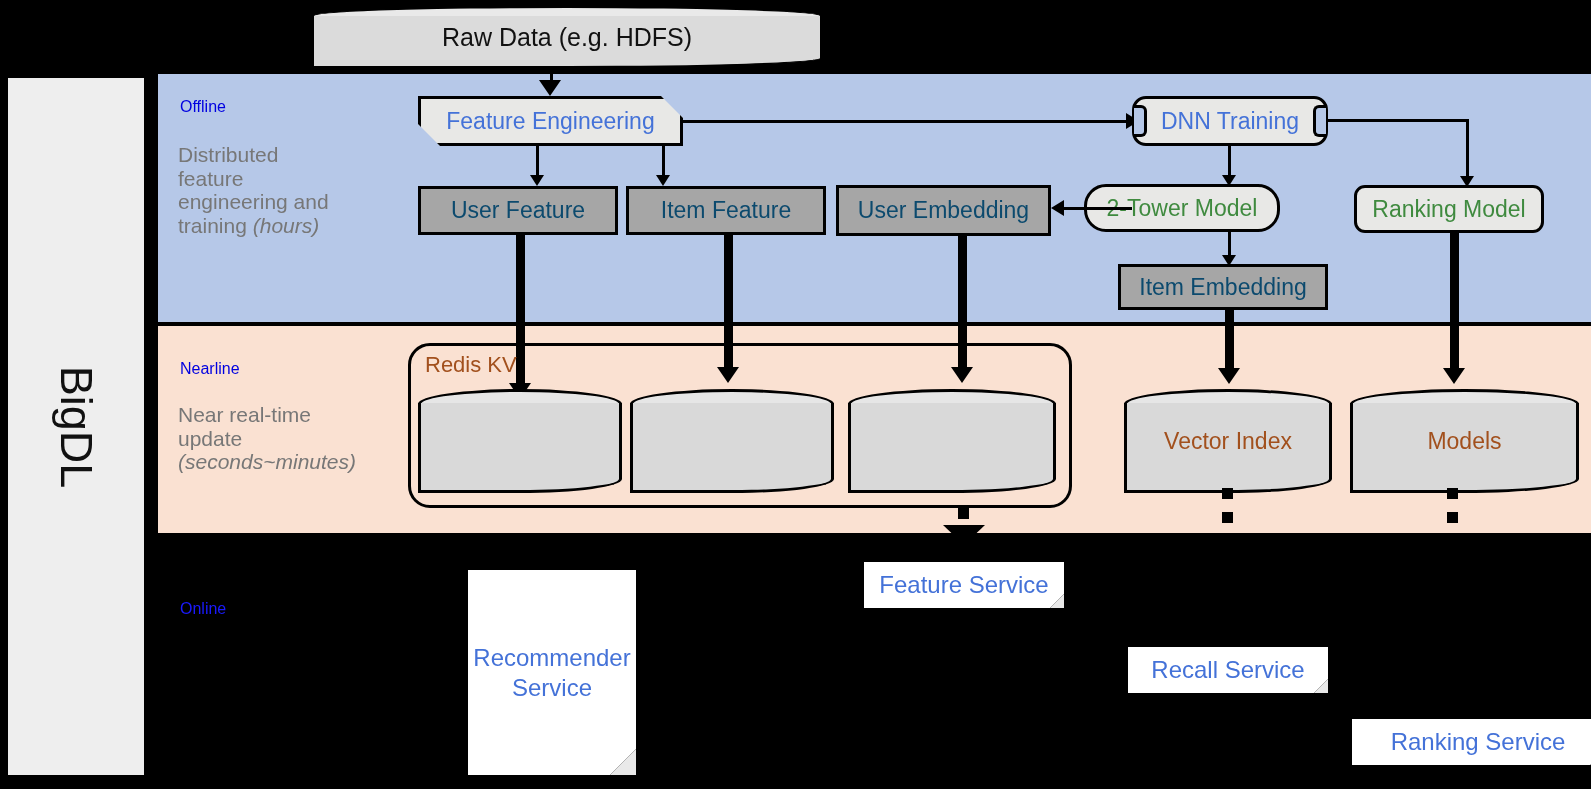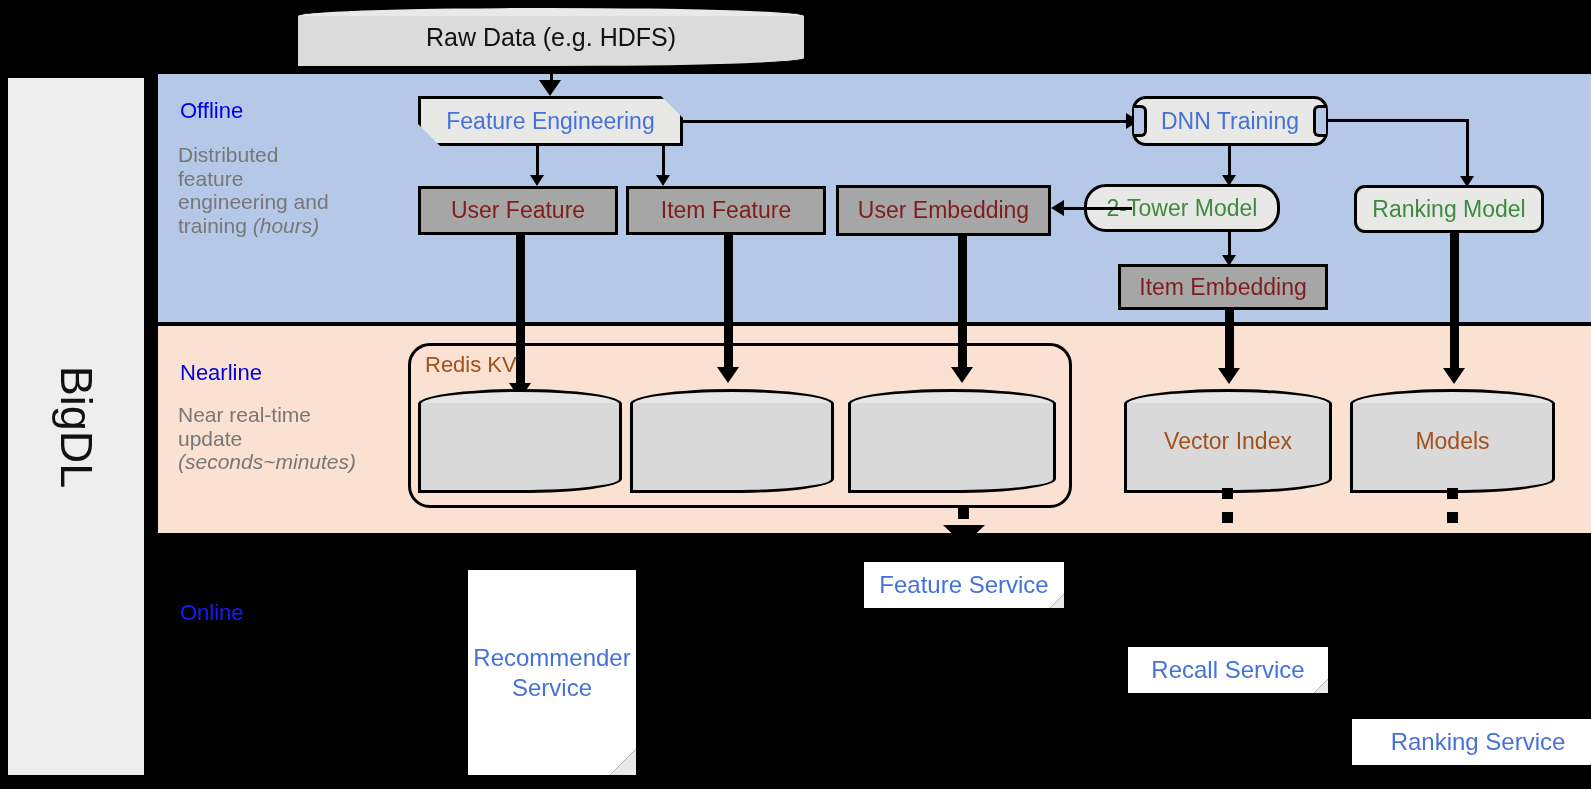--- a/index.html
+++ b/index.html
@@ -12,35 +12,35 @@
   #nearline-band{top:326px;width:1433px;height:207px;background:#fae1d2;}
   #online-band{top:537px;width:1433px;height:252px;background:#000;}
 
   
   #bigdl-sidebar{position:absolute;left:6px;top:76px;width:136px;height:697px;background:#eeeeee;
      border:2px solid #000;display:flex;align-items:center;justify-content:center;}
   #bigdl-label{transform:rotate(90deg);white-space:nowrap;font-size:45px;color:#111;
      font-family:"Liberation Sans",sans-serif;letter-spacing:0px;}
 
   
-  .stage-title{position:absolute;font-size:22px;color:#0000e0;font-weight:400;}
+  .stage-title{position:absolute;font-size:16px;color:#0000e0;font-weight:400;}
   .stage-sub{position:absolute;font-size:21px;color:#777777;line-height:1.12;width:160px;}
   .stage-sub em{font-style:italic;}
   #offline-title{left:180px;top:98px;}
   #offline-sub{left:178px;top:143px;}
   #nearline-title{left:180px;top:360px;}
   #nearline-sub{left:178px;top:403px;}
   #online-title{left:180px;top:600px;color:#1a1aff;}
   #online-sub{left:178px;top:645px;color:#6f6f6f;width:175px;}
 
   
   .box{position:absolute;box-sizing:border-box;display:flex;align-items:center;
        justify-content:center;text-align:center;}
 
-  .gray-box{background:#a6a6a6;border:3px solid #000;color:#7f1d1d;font-size:23px;}
+  .gray-box{background:#a6a6a6;border:3px solid #000;color:#0c4a6e;font-size:23px;}
   .proc-box{background:#e8e8e6;border:3px solid #000;font-size:23px;}
   .rounded{border-radius:11px;}
 
   
   .flag-shape{clip-path:polygon(0 0, calc(100% - 22px) 0, 100% 22px, 100% 100%, 22px 100%, 0 calc(100% - 22px));}
 
   
   .bracket-shape{clip-path:polygon(
       0 0, 100% 0, 100% 100%, 0 100%);
       border-radius:14px;}
@@ -52,21 +52,21 @@
   
   .cyl{position:absolute;}
   .cyl .body{position:absolute;left:0;right:0;top:14px;bottom:0;background:#d9d9d9;
       border:3px solid #000;border-radius:0 0 50%/0 0 14px 14px;box-sizing:border-box;border-top:none;}
   .cyl .top{position:absolute;left:0;right:0;top:0;height:30px;background:#e6e6e6;
       border:3px solid #000;border-radius:50%;box-sizing:border-box;}
   .cyl .lbl{position:absolute;left:0;right:0;top:50%;transform:translateY(-50%);
       text-align:center;font-size:23px;color:#a2501d;z-index:3;}
 
   
-  #raw-data{position:absolute;left:296px;top:6px;width:510px;height:62px;}
+  #raw-data{position:absolute;left:312px;top:6px;width:510px;height:62px;}
   #raw-data .body{position:absolute;left:0;right:0;top:10px;bottom:0;background:#dbdbdb;
      border:2px solid #000;border-top:none;border-radius:0 0 50%/0 0 10px 10px;box-sizing:border-box;}
   #raw-data .top{position:absolute;left:0;right:0;top:0;height:20px;background:#e9e9e9;
      border:2px solid #000;border-radius:50%;box-sizing:border-box;}
   #raw-data .lbl{position:absolute;left:0;right:0;top:50%;transform:translateY(-50%);
      text-align:center;font-size:25px;color:#111;z-index:3;}
 
   
   #redis-box{position:absolute;left:408px;top:343px;width:664px;height:165px;
      border:3px solid #000;border-radius:22px;box-sizing:border-box;background:transparent;}
@@ -207,21 +207,21 @@
     <div class="top"></div>
     <div class="body"></div>
   </div>
 
   <div class="cyl" style="left:1124px;top:389px;width:208px;height:104px;">
     <div class="top"></div>
     <div class="body"></div>
     <div class="lbl">Vector Index</div>
   </div>
 
-  <div class="cyl" style="left:1350px;top:389px;width:205px;height:104px;">
+  <div class="cyl" style="left:1350px;top:389px;width:205px;height:104px;padding-left:24px;">
     <div class="top"></div>
     <div class="body"></div>
     <div class="lbl">Models</div>
   </div>
 
   <div class="dash-sq" style="left:958px;top:508px;"></div>
   <div class="ahead-wide" style="left:943px;top:525px;"></div>
 
   <div class="dash-sq" style="left:1222px;top:488px;"></div>
   <div class="dash-sq" style="left:1222px;top:512px;"></div>

